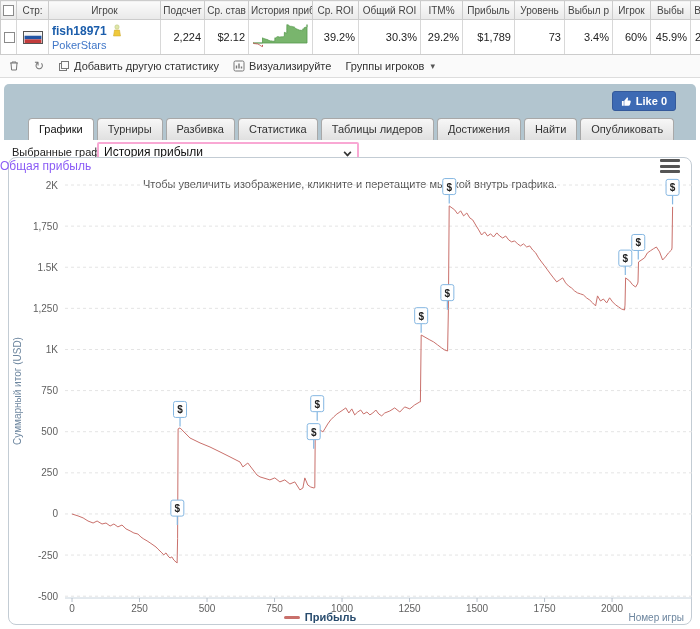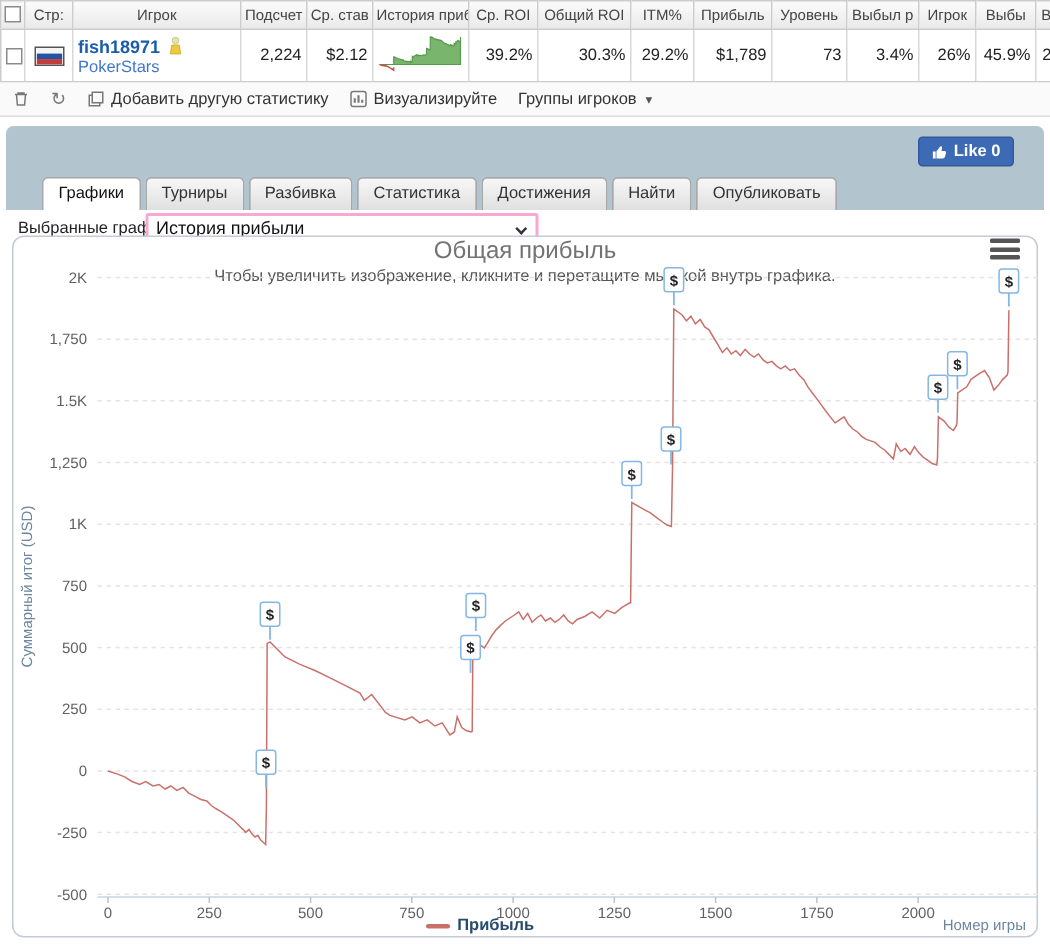--- a/index.html
+++ b/index.html
@@ -50,21 +50,21 @@
         padding:0 18px 0 5px;cursor:pointer;}
   .gsel-chevron{position:absolute;right:6px;top:5px;width:7px;height:7px;border-right:2px solid #333;
         border-bottom:2px solid #333;transform:rotate(45deg) scale(.8);}
 
   
   .panel{position:absolute;top:157px;left:8px;width:684px;height:468px;background:#fff;
          border:1px solid #c3ccd4;border-radius:8px;}
   .hamburger{position:absolute;top:158px;left:660px;width:20px;height:16px;cursor:pointer;
              display:flex;flex-direction:column;justify-content:space-between;padding:1px 0;}
   .hamburger i{display:block;height:3px;background:#555;border-radius:1px;}
-  .chart-title{position:absolute;top:159px;left:0;width:700px;text-align:center;font-size:16px;color:#737373;}
+  .chart-title{position:absolute;top:159px;left:0;width:700px;text-align:left;font-size:12px;color:#8b5cf6;}
   .chart-subtitle{position:absolute;top:178px;left:0;width:700px;text-align:center;font-size:11px;color:#555;}
   #chart-svg{position:absolute;top:0;left:0;}
   .legend{position:absolute;top:611px;left:0;width:640px;display:flex;justify-content:center;
           align-items:center;gap:16px;font-size:11px;font-weight:bold;}
   .legend .item{display:flex;align-items:center;gap:5px;cursor:pointer;color:#274b6d;}
   .legend .item.disabled{color:#ccc;}
   .lg-line{display:inline-block;width:16px;height:3px;border-radius:2px;}
   .lg-dot{display:inline-block;width:9px;height:9px;border-radius:50%;}
   .x-axis-name{position:absolute;top:612px;right:16px;font-size:10px;color:#6d869f;}
 </style>
@@ -113,21 +113,21 @@
           <td><svg width="58" height="28" viewBox="0 0 58 28">
               <polygon points="1.0,21 1.5,21 2.0,21 2.4,21 2.9,21 3.3,21 3.7,21 4.1,21 4.4,21 4.8,21 5.1,21 5.5,21 5.9,21 6.2,21 6.6,21 6.9,21 7.2,21 7.5,21 7.8,21 8.0,21 8.3,21 8.6,21 8.7,21 8.9,21 9.1,21 9.3,21 9.4,21 9.6,21 9.8,21 10.0,21 10.2,21 10.3,21 10.4,21 10.5,21 10.5,15.9 10.7,15.8 11.6,16.4 12.5,16.7 13.4,17.0 14.3,17.3 15.2,17.6 16.1,17.9 16.4,18.2 16.8,17.9 17.6,18.7 17.9,18.8 18.8,19.0 19.2,18.8 19.7,19.1 20.1,19.0 20.6,19.2 21.0,19.1 21.5,19.6 21.8,19.4 21.9,18.8 22.2,19.3 22.5,19.4 22.8,19.4 22.8,19.4 22.9,15.7 23.3,16.0 23.6,16.1 23.7,15.9 24.0,15.6 24.3,15.4 24.5,15.2 24.8,15.0 25.1,14.9 25.4,14.8 25.6,14.6 25.9,15.0 26.2,14.7 26.4,15.1 26.7,14.9 27.0,14.8 27.2,15.0 27.5,14.9 27.8,15.1 28.0,15.0 28.3,14.8 28.6,15.0 28.8,15.1 29.1,15.0 29.6,14.8 30.0,14.6 30.5,14.9 30.9,14.6 31.4,14.7 31.8,14.5 32.3,14.3 32.3,14.3 32.4,10.3 33.2,10.6 33.5,10.7 33.9,10.9 34.2,11.1 34.5,11.2 34.8,11.2 34.8,8.7 34.9,2.6 35.4,2.8 35.7,3.0 35.9,2.8 36.2,3.2 36.5,3.0 36.8,3.3 37.0,3.4 37.3,3.7 37.6,4.0 37.8,4.3 38.1,4.1 38.4,4.4 38.6,4.2 38.9,4.4 39.2,4.2 39.5,4.4 39.7,4.5 40.0,4.4 40.3,4.6 40.5,4.7 40.8,4.6 41.1,4.8 41.3,4.9 41.6,4.8 41.9,5.0 42.2,4.9 42.4,5.2 42.7,5.4 43.0,5.7 43.2,5.9 43.5,6.1 43.8,6.4 44.0,6.6 44.3,6.9 44.6,7.1 44.9,7.0 45.1,6.9 45.4,7.2 45.7,7.3 45.9,7.5 46.2,7.6 46.5,7.8 46.7,7.8 47.0,7.9 47.3,8.1 47.5,8.2 47.8,8.4 48.1,8.5 48.3,7.9 48.5,8.2 48.8,8.1 49.1,8.4 49.3,8.1 49.6,8.3 49.9,8.5 50.1,8.6 50.4,8.7 50.7,8.8 50.7,8.5 50.8,6.9 51.1,7.0 51.4,7.3 51.7,7.4 51.8,7.2 51.9,7.1 51.9,5.9 52.5,5.7 52.7,5.4 53.0,5.2 53.3,5.1 53.5,5.0 53.8,5.3 54.1,5.8 54.4,5.6 54.6,5.4 54.9,5.2 55.0,5.1 55.0,2.6 55,21 1,21" fill="#79b56d" stroke="#579a4e" stroke-width="0.8"></polygon>
               <polyline points="1.0,21.0 1.5,21.1 2.0,21.3 2.4,21.5 2.9,21.7 3.3,21.5 3.7,21.8 4.1,21.7 4.4,21.9 4.8,21.8 5.1,22.0 5.5,21.8 5.9,22.1 6.2,22.3 6.6,22.4 6.9,22.5 7.2,22.8 7.5,22.9 7.8,23.1 8.0,23.2 8.3,23.4 8.6,23.5 8.7,23.7 8.9,23.8 9.1,24.0 9.3,24.1 9.4,24.0 9.6,24.2 9.8,24.4 10.0,24.3 10.2,24.5 10.3,24.6 10.4,24.7 10.5,22.9" fill="none" stroke="#c0504d" stroke-width="1"></polyline>
             </svg></td>
           <td class="num">39.2%</td>
           <td class="num">30.3%</td>
           <td class="num">29.2%</td>
           <td class="num">$1,789</td>
           <td class="num">73</td>
           <td class="num">3.4%</td>
-          <td class="num">26%</td>
+          <td class="num">60%</td>
           <td class="num">45.9%</td>
           <td class="num">2</td>
         </tr>
       </tbody>
   </table>
 
   <div class="toolbar">
     <span class="tool-ico">
       <svg width="12" height="12" viewBox="0 0 12 12">
           <path d="M2 3h8M4 3V2h4v1M3 3l.6 7h4.8L9 3" fill="none" stroke="#777" stroke-width="1"></path>
@@ -162,20 +162,21 @@
       <svg width="11" height="11" viewBox="0 0 12 12">
           <path d="M1 5.5h2v5H1zM3.6 10.5h4.6c.8 0 1.3-.4 1.5-1l.9-3c.2-.8-.3-1.5-1.1-1.5H7.2l.5-2.2c.2-.9-1-1.5-1.6-.7L3.6 5.3z" fill="#fff"></path>
         </svg>
       <span>Like 0</span>
     </div>
     <div class="tabs" id="tabs">
         <div class="tab active">Графики</div>
         <div class="tab">Турниры</div>
         <div class="tab">Разбивка</div>
         <div class="tab">Статистика</div>
+        <div class="tab">Таблицы лидеров</div>
         <div class="tab">Достижения</div>
         <div class="tab">Найти</div>
         <div class="tab">Опубликовать</div>
       </div>
   </div>
 
   <div class="gsel-label">Выбранные графики:</div>
   <div class="gsel">
     <span>История прибыли</span>
     <span class="gsel-chevron"></span>

